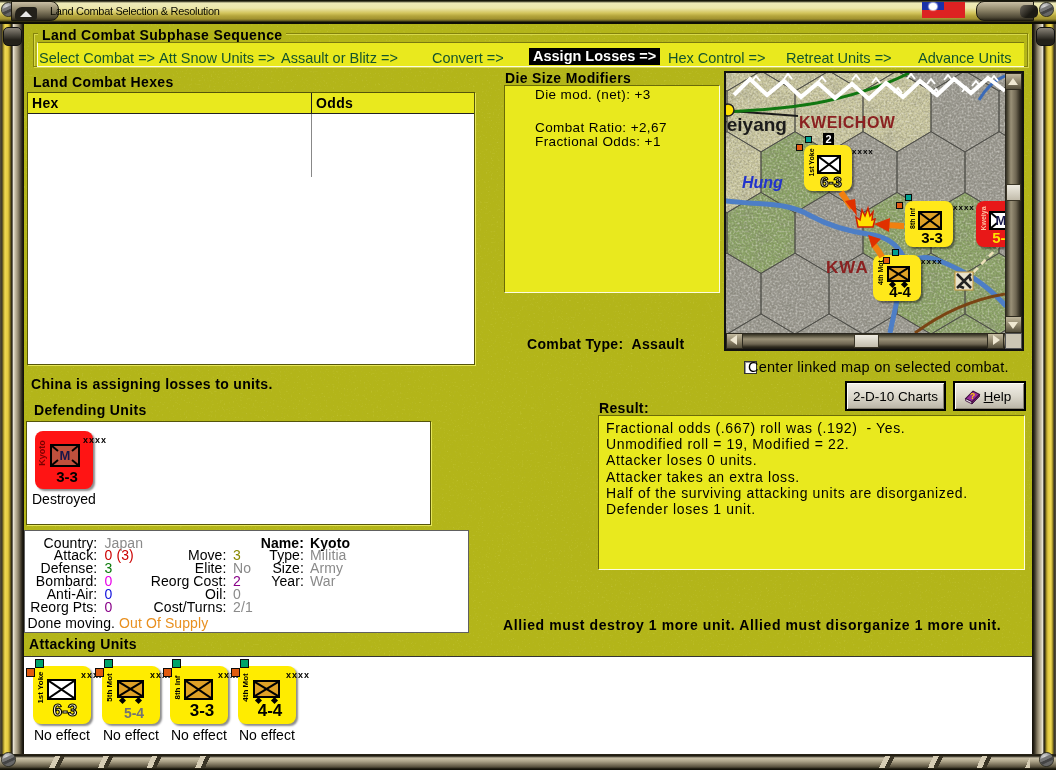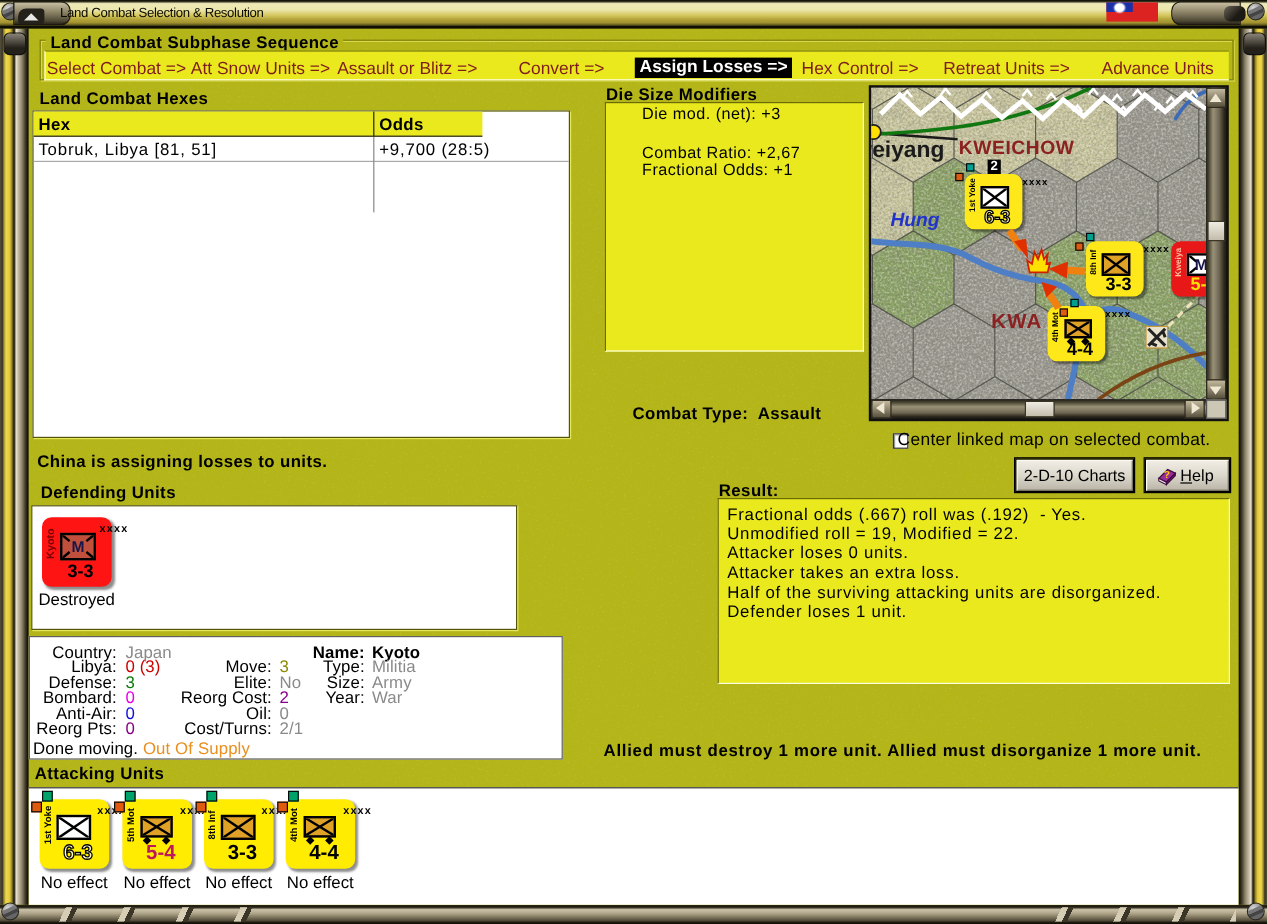--- a/index.html
+++ b/index.html
@@ -30,25 +30,25 @@
  background:linear-gradient(270deg,#55503e 0,#3a3528 2px,#8f7e1e 3px,#efd952 5px,#e3c93e 8px,#93801f 10px,#3a330f 11px,#2a261c 12px,#e8e2d0 13.5px,#c8bfa6 15px,#a89e84 17px,#7d745c 19px,#433d2d 21px,#16130b 23px,#16130b 24px); }
 .fr-btn { width:19px; height:19px; border-radius:5px; background:linear-gradient(180deg,#8a8478,#23211a 70%); border:1px solid #111; }
 #frame-b { left:0; top:754px; width:1056px; height:16px;
  background:linear-gradient(180deg,#2a2518 0,#1e1b10 2px,#cac1a8 4px,#b0a78c 7px,#857c64 10px,#564f3c 13px,#141208 15px,#141208 16px); }
 .diagset { top:756px; height:12px; background:repeating-linear-gradient(115deg,transparent 0 18px,#d6cdb4 18px 23px,#3a3526 23px 27px,transparent 27px 44px); }
 #content { left:24px; top:24px; width:1008px; height:730px; background:#b3b519; }
 #gbox { left:33px; top:33px; width:995px; height:34px; border:1px solid #83830c;
  box-shadow:1px 1px 0 #d8d84a, inset 1px 1px 0 #d8d84a; }
 #gbox-label { left:38px; top:27px; font-size:14px; background:#b3b519; padding:0 4px; letter-spacing:0.35px;}
 #menustrip { left:37px; top:42px; width:987px; height:25px; background:#e9e91e; border-left:1px solid #fdfde0; border-bottom:1px solid #fdfde0; border-top:1px solid #7a7a10; }
-.mi { position:absolute; top:6.5px; font-size:14.5px; letter-spacing:0px; color:#7f1d1d; white-space:pre; }
+.mi { position:absolute; top:6.5px; font-size:14.5px; letter-spacing:0px; color:#14532d; white-space:pre; }
 #mi-sel { background:#000; color:#fff; font-weight:bold; padding:0 4px; top:4.5px; height:17.5px; line-height:16.5px; letter-spacing:0px; }
 #lch-label { left:33px; top:74px; font-size:14px; letter-spacing:0.35px; }
 #list { left:27px; top:92px; width:448px; height:273px; background:#fff; border:1px solid #55550a; box-shadow:1px 1px 0 #e6e65a; }
-#list-head { position:absolute; left:0; top:0; width:374px; height:21px; background:#e9e91e; border-bottom:1px solid #222; font-size:14px; letter-spacing:0.35px; }
+#list-head { position:absolute; left:0; top:0; width:446px; height:21px; background:#e9e91e; border-bottom:1px solid #222; font-size:14px; letter-spacing:0.35px; }
 #list .col2 { left:288px; }
 .lrow { position:absolute; left:0; width:446px; height:21px; font-size:14px; letter-spacing:0.68px; border-bottom:1px solid #a8a8a8; }
 .lrow span, #list-head span { position:absolute; top:2px; }
 #lr3 { background:#2e7ad9; color:#fff; border:1px solid #9a7a20; }
 #coldiv { position:absolute; left:283px; top:0; width:1px; height:84px; background:#888; }
 #coldivh { position:absolute; left:283px; top:0; width:1px; height:21px; background:#222; }
 #drm-label { left:505px; top:70px; font-size:14px; letter-spacing:0.35px; }
 #drm-box { left:504px; top:85px; width:216px; height:208px; background:#e9e91e;
  border-top:1px solid #6b6b08; border-left:1px solid #6b6b08; border-bottom:1px solid #fdfde0; border-right:1px solid #fdfde0; }
 #drm-box div { position:absolute; left:6px; font-size:13.5px; letter-spacing:0.4px;margin-left:24px; }
@@ -146,24 +146,20 @@
     <span class="mi" style="left:630px;">Hex Control =&gt;</span>
     <span class="mi" style="left:748px;">Retreat Units =&gt;</span>
     <span class="mi" style="left:880px;">Advance Units</span>
   </div>
 <div id="lch-label" class="abs b">Land Combat Hexes</div>
 <div id="list" class="abs">
     <div id="list-head">
       <span class="b" style="left:4px;">Hex</span>
       <span class="b col2">Odds</span>
       <div id="coldivh"></div>
-    </div>
-    <div class="lrow" style="top:21px;">
-      <span style="left:4px;">Tobruk, Libya [81, 51]</span>
-      <span class="col2">+9,700 (28:5)</span>
     </div>
     <div id="coldiv" style="top:21px;height:63px;"></div>
   </div>
 <div id="drm-label" class="abs b">Die Size Modifiers</div>
 <div id="drm-box" class="abs">
     <div style="top:1px;">Die mod. (net): +3</div>
     <div style="top:34px;">Combat Ratio: +2,67</div>
     <div style="top:48px;">Fractional Odds: +1</div>
   </div>
 <div id="ct-label" class="abs b">Combat Type:&nbsp; Assault</div>
@@ -344,21 +340,21 @@
         <line x1="26" y1="19" x2="20" y2="14" stroke="#000" stroke-width="2"></line>
       </svg>
       <div style="position:absolute;left:0;top:0px;width:26px;text-align:center;font-size:13px;font-weight:bold;color:#16164a;line-height:19px;">M</div>
     </div>
     <div class="num" style="color:#000;font-size:15px;bottom:4px;">3-3</div>
   </div>
 <div class="abs" style="left:32px;top:491px;font-size:14px;">Destroyed</div>
 <div id="stats" class="abs">
     <div class="r lab" style="right:370.7px;top:3.5px;">Country:</div>
     <div class="r gray" style="left:79.5px;top:3.5px;">Japan</div>
-    <div class="r lab" style="right:370.7px;top:16.4px;">Libya:</div>
+    <div class="r lab" style="right:370.7px;top:16.4px;">Attack:</div>
     <div class="r red" style="left:79.5px;top:16.4px;">0 (3)</div>
     <div class="r lab" style="right:370.7px;top:29.2px;">Defense:</div>
     <div class="r green" style="left:79.5px;top:29.2px;">3</div>
     <div class="r lab" style="right:370.7px;top:42.0px;">Bombard:</div>
     <div class="r mag" style="left:79.5px;top:42.0px;">0</div>
     <div class="r lab" style="right:370.7px;top:54.9px;">Anti-Air:</div>
     <div class="r blue" style="left:79.5px;top:54.9px;">0</div>
     <div class="r lab" style="right:370.7px;top:67.8px;">Reorg Pts:</div>
     <div class="r mar" style="left:79.5px;top:67.8px;">0</div>
     <div class="r lab" style="right:241.5px;top:16.4px;">Move:</div>
@@ -401,21 +397,21 @@
     <div class="xxxx" style="color:#000;font-size:9px;top:4px;">xxxx</div>
     <div class="vname" style="color:#000;font-size:8px;top:17px;">5th Mot</div>
     <div class="sym" style="left:15px;top:14px;width:27px;height:18px;background:#dfa126;">
       <svg width="23" height="14" style="position:absolute;left:0;top:0;">
         <line x1="0" y1="0" x2="23" y2="14" stroke="#000" stroke-width="2"></line>
         <line x1="23" y1="0" x2="0" y2="14" stroke="#000" stroke-width="2"></line>
       </svg>
     </div>
     <div style="position:absolute;left:18px;top:32px;width:5px;height:5px;background:#000;transform:rotate(45deg);"></div>
     <div style="position:absolute;left:34px;top:32px;width:5px;height:5px;background:#000;transform:rotate(45deg);"></div>
-    <div class="num" style="color:#be185d;font-size:17px;bottom:3px;">5-4</div>
+    <div class="num" style="color:#737373;font-size:14px;bottom:3px;">5-4</div>
   </div>
 <div class="dot abs" style="left:104px;top:659px;background:#00a36a;"></div>
 <div class="dot abs" style="left:95px;top:668px;background:#e05a10;"></div>
 <div class="noeff" style="left:103px;">No effect</div>
 <div class="unit" style="left:170px;top:666px;width:58px;height:58px;background:#ffec00;">
     <div class="xxxx" style="color:#000;font-size:9px;top:4px;">xxxx</div>
     <div class="vname" style="color:#000;font-size:8px;top:17px;">8th Inf</div>
     <div class="sym" style="left:14px;top:13px;width:29px;height:21px;background:#dfa126;">
       <svg width="25" height="17" style="position:absolute;left:0;top:0;">
         <line x1="0" y1="0" x2="25" y2="17" stroke="#000" stroke-width="2"></line>

